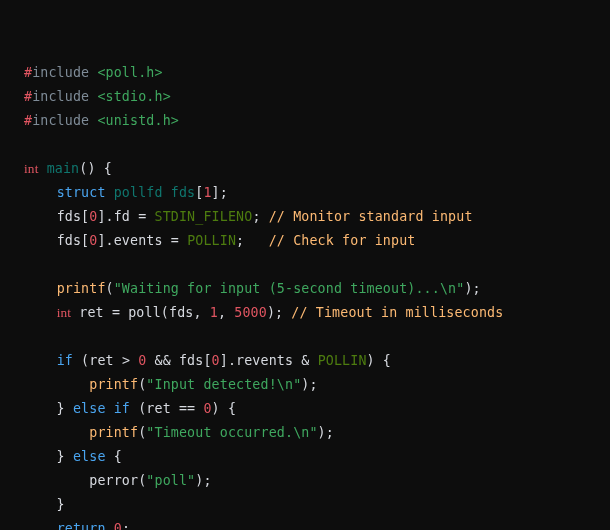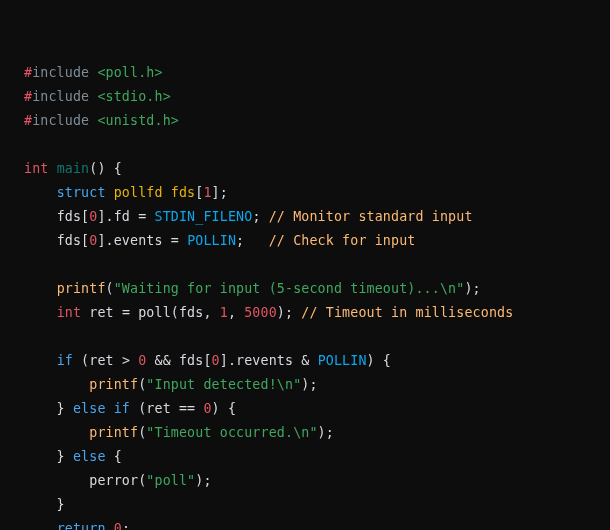--- a/index.html
+++ b/index.html
@@ -30,30 +30,30 @@
     white-space: pre;
   }
   .line.blank {
     height: 24px;
   }
   
   .tok-pp-hash     { color: #e05561; }
   .tok-pp-kw       { color: #7f8c98; }
   .tok-header      { color: #3fa85f; }
   .tok-kw          { color: #4aa5f0; }
-  .tok-type        { color: #e05561; }
+  .tok-type        { color: #e05561; font-family: Liberation Serif, serif; }
   .tok-fnname      { color: #0f766e; }
   .tok-fncall      { color: #fdba74; }
   .tok-ident       { color: #d7dae0; }
-  .tok-decl        { color: #eab308; }
+  .tok-decl        { color: #0f766e; }
   .tok-num         { color: #e05561; }
   .tok-str         { color: #3fa85f; }
   .tok-punct       { color: #d7dae0; }
   .tok-op          { color: #d7dae0; }
   .tok-comment     { color: #fdba74; }
-  .tok-const       { color: #0ea5e9; }
+  .tok-const       { color: #4d7c0f; }
 </style>
 </head>
 <body>
 
 <div id="code-block">
   
 <div class="line"><span class="tok-pp-hash">#</span><span class="tok-pp-kw">include</span><span class="tok-punct"> </span><span class="tok-header">&lt;poll.h&gt;</span></div><div class="line"><span class="tok-pp-hash">#</span><span class="tok-pp-kw">include</span><span class="tok-punct"> </span><span class="tok-header">&lt;stdio.h&gt;</span></div><div class="line"><span class="tok-pp-hash">#</span><span class="tok-pp-kw">include</span><span class="tok-punct"> </span><span class="tok-header">&lt;unistd.h&gt;</span></div><div class="line blank">&nbsp;</div><div class="line"><span class="tok-type">int</span><span class="tok-punct"> </span><span class="tok-fnname">main</span><span class="tok-punct">() {</span></div><div class="line"><span class="tok-punct">    </span><span class="tok-kw">struct</span><span class="tok-punct"> </span><span class="tok-decl">pollfd</span><span class="tok-punct"> </span><span class="tok-decl">fds</span><span class="tok-punct">[</span><span class="tok-num">1</span><span class="tok-punct">];</span></div><div class="line"><span class="tok-punct">    </span><span class="tok-ident">fds</span><span class="tok-punct">[</span><span class="tok-num">0</span><span class="tok-punct">].fd </span><span class="tok-op">=</span><span class="tok-punct"> </span><span class="tok-const">STDIN_FILENO</span><span class="tok-punct">; </span><span class="tok-comment">// Monitor standard input</span></div><div class="line"><span class="tok-punct">    </span><span class="tok-ident">fds</span><span class="tok-punct">[</span><span class="tok-num">0</span><span class="tok-punct">].events </span><span class="tok-op">=</span><span class="tok-punct"> </span><span class="tok-const">POLLIN</span><span class="tok-punct">;   </span><span class="tok-comment">// Check for input</span></div><div class="line blank">&nbsp;</div><div class="line"><span class="tok-punct">    </span><span class="tok-fncall">printf</span><span class="tok-punct">(</span><span class="tok-str">"Waiting for input (5-second timeout)...\n"</span><span class="tok-punct">);</span></div><div class="line"><span class="tok-punct">    </span><span class="tok-type">int</span><span class="tok-ident"> ret </span><span class="tok-op">=</span><span class="tok-punct"> poll(fds, </span><span class="tok-num">1</span><span class="tok-punct">, </span><span class="tok-num">5000</span><span class="tok-punct">); </span><span class="tok-comment">// Timeout in milliseconds</span></div><div class="line blank">&nbsp;</div><div class="line"><span class="tok-punct">    </span><span class="tok-kw">if</span><span class="tok-punct"> (ret </span><span class="tok-op">&gt;</span><span class="tok-punct"> </span><span class="tok-num">0</span><span class="tok-punct"> </span><span class="tok-op">&amp;&amp;</span><span class="tok-punct"> fds</span><span class="tok-punct">[</span><span class="tok-num">0</span><span class="tok-punct">].revents </span><span class="tok-op">&amp;</span><span class="tok-punct"> </span><span class="tok-const">POLLIN</span><span class="tok-punct">) {</span></div><div class="line"><span class="tok-punct">        </span><span class="tok-fncall">printf</span><span class="tok-punct">(</span><span class="tok-str">"Input detected!\n"</span><span class="tok-punct">);</span></div><div class="line"><span class="tok-punct">    } </span><span class="tok-kw">else</span><span class="tok-punct"> </span><span class="tok-kw">if</span><span class="tok-punct"> (ret </span><span class="tok-op">==</span><span class="tok-punct"> </span><span class="tok-num">0</span><span class="tok-punct">) {</span></div><div class="line"><span class="tok-punct">        </span><span class="tok-fncall">printf</span><span class="tok-punct">(</span><span class="tok-str">"Timeout occurred.\n"</span><span class="tok-punct">);</span></div><div class="line"><span class="tok-punct">    } </span><span class="tok-kw">else</span><span class="tok-punct"> {</span></div><div class="line"><span class="tok-punct">        </span><span class="tok-ident">perror</span><span class="tok-punct">(</span><span class="tok-str">"poll"</span><span class="tok-punct">);</span></div><div class="line"><span class="tok-punct">    }</span></div><div class="line"><span class="tok-punct">    </span><span class="tok-kw">return</span><span class="tok-punct"> </span><span class="tok-num">0</span><span class="tok-punct">;</span></div></div>
 
 </body></html>

